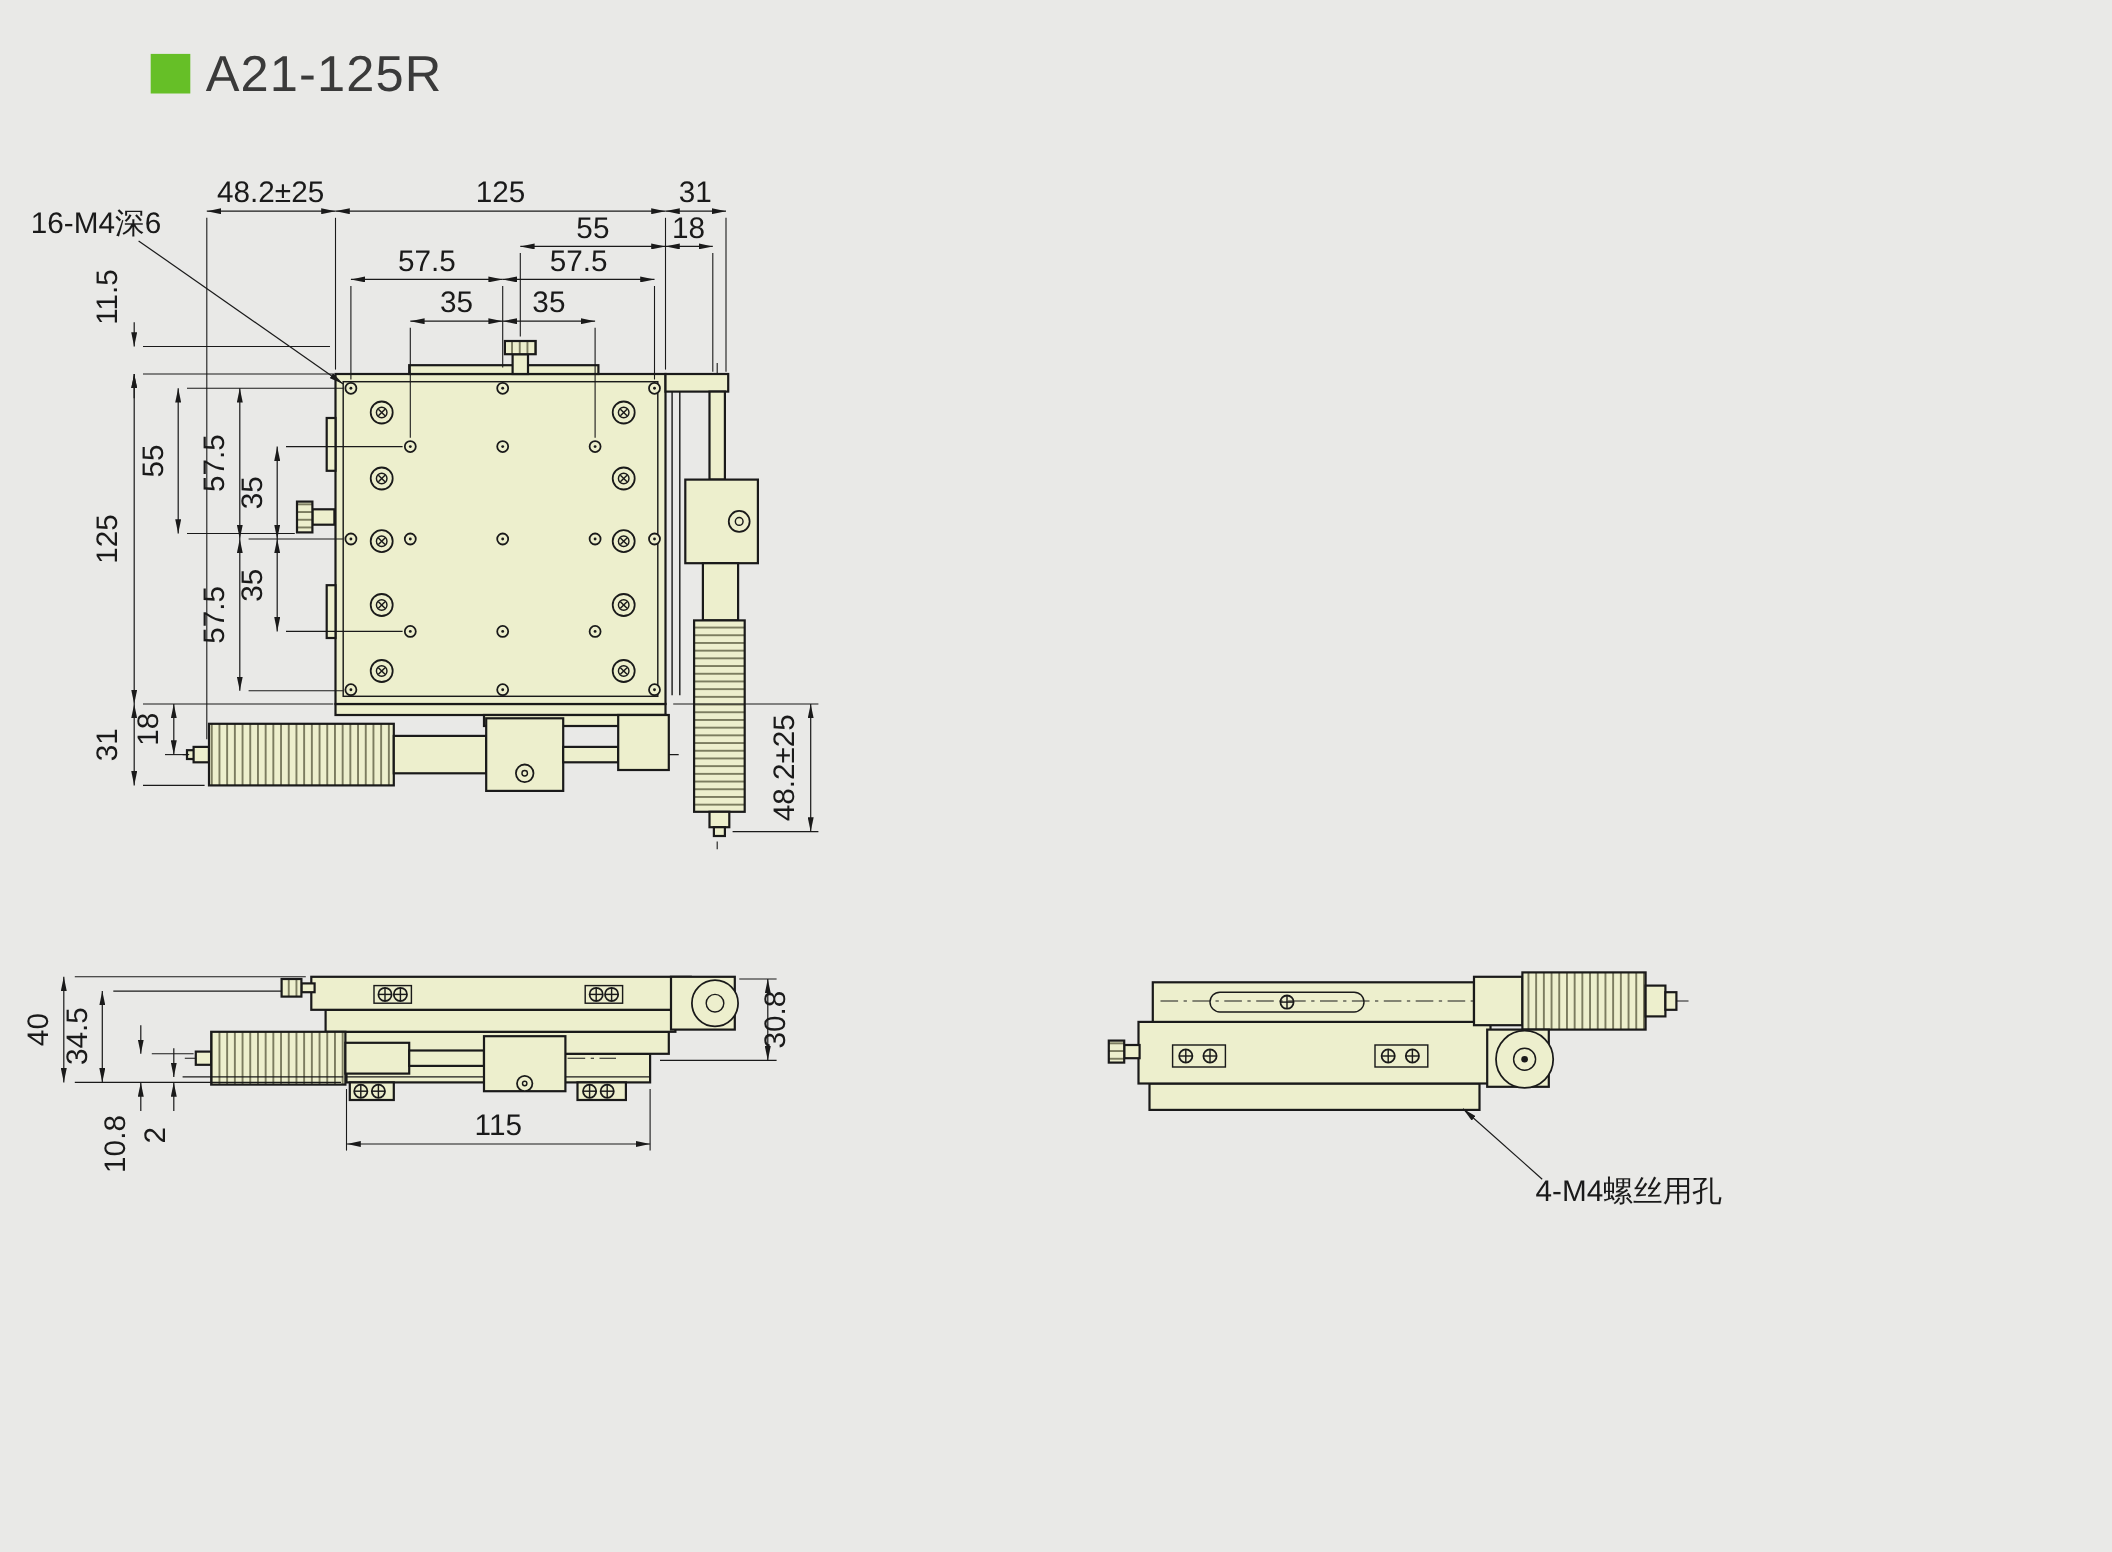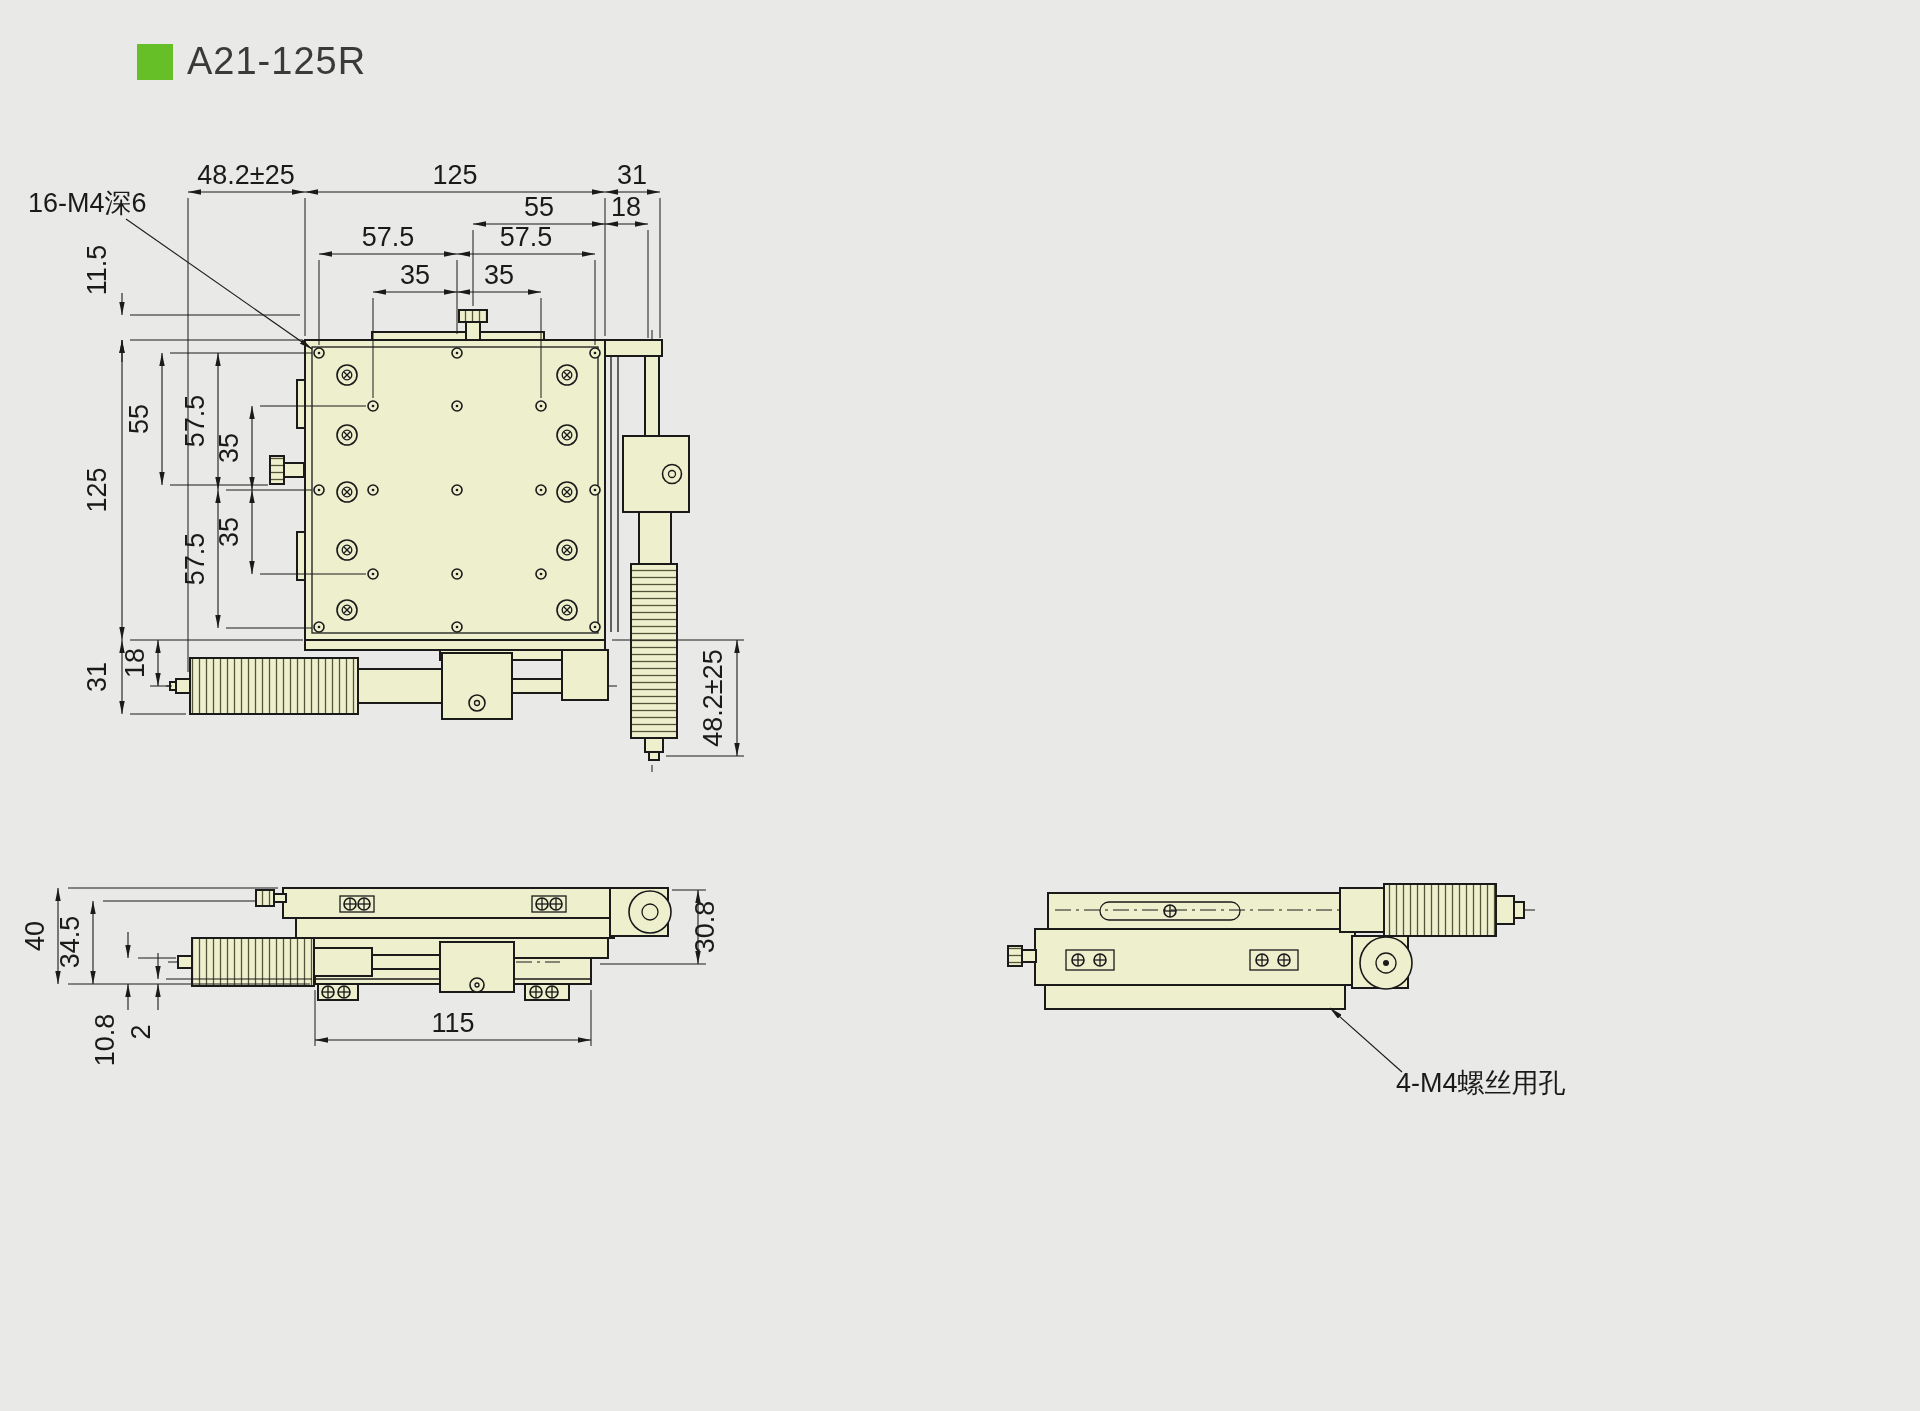--- a/index.html
+++ b/index.html
@@ -1,20 +1,20 @@
 <!DOCTYPE html>
 <html><head>
 <meta charset="utf-8">
 <style>
   html,body{margin:0;padding:0;width:1920px;height:1411px;background:#e9e9e7;overflow:hidden;
             font-family:"Liberation Sans",sans-serif;}
   .stage{position:relative;width:1920px;height:1411px;}
   .header{position:absolute;left:137px;top:40px;display:flex;align-items:center;gap:14px;}
   .swatch{width:36px;height:36px;background:#66bf27;display:inline-block;}
-  .title{font-size:38px;color:#3a3a3a;letter-spacing:1px;}
+  .title{font-size:46px;color:#3a3a3a;letter-spacing:1px;}
   svg{position:absolute;left:0;top:0;}
   .part{fill:#edefcd;stroke:#1a1a1a;stroke-width:2;}
   .thin{fill:none;stroke:#1a1a1a;stroke-width:1.3;}
   .hole{fill:#edefcd;stroke:#1a1a1a;stroke-width:1.6;}
   .dot{fill:#1a1a1a;stroke:none;}
   .dim{fill:none;stroke:#1a1a1a;stroke-width:1.1;}
   .ext{fill:none;stroke:#1a1a1a;stroke-width:1;}
   .cl{fill:none;stroke:#1a1a1a;stroke-width:1;stroke-dasharray:16 5 3 5;}
   .dt{font-family:"Liberation Sans",sans-serif;font-size:27px;fill:#1a1a1a;}
   .kv{fill:url(#knurlV);stroke:#1a1a1a;stroke-width:2;}

